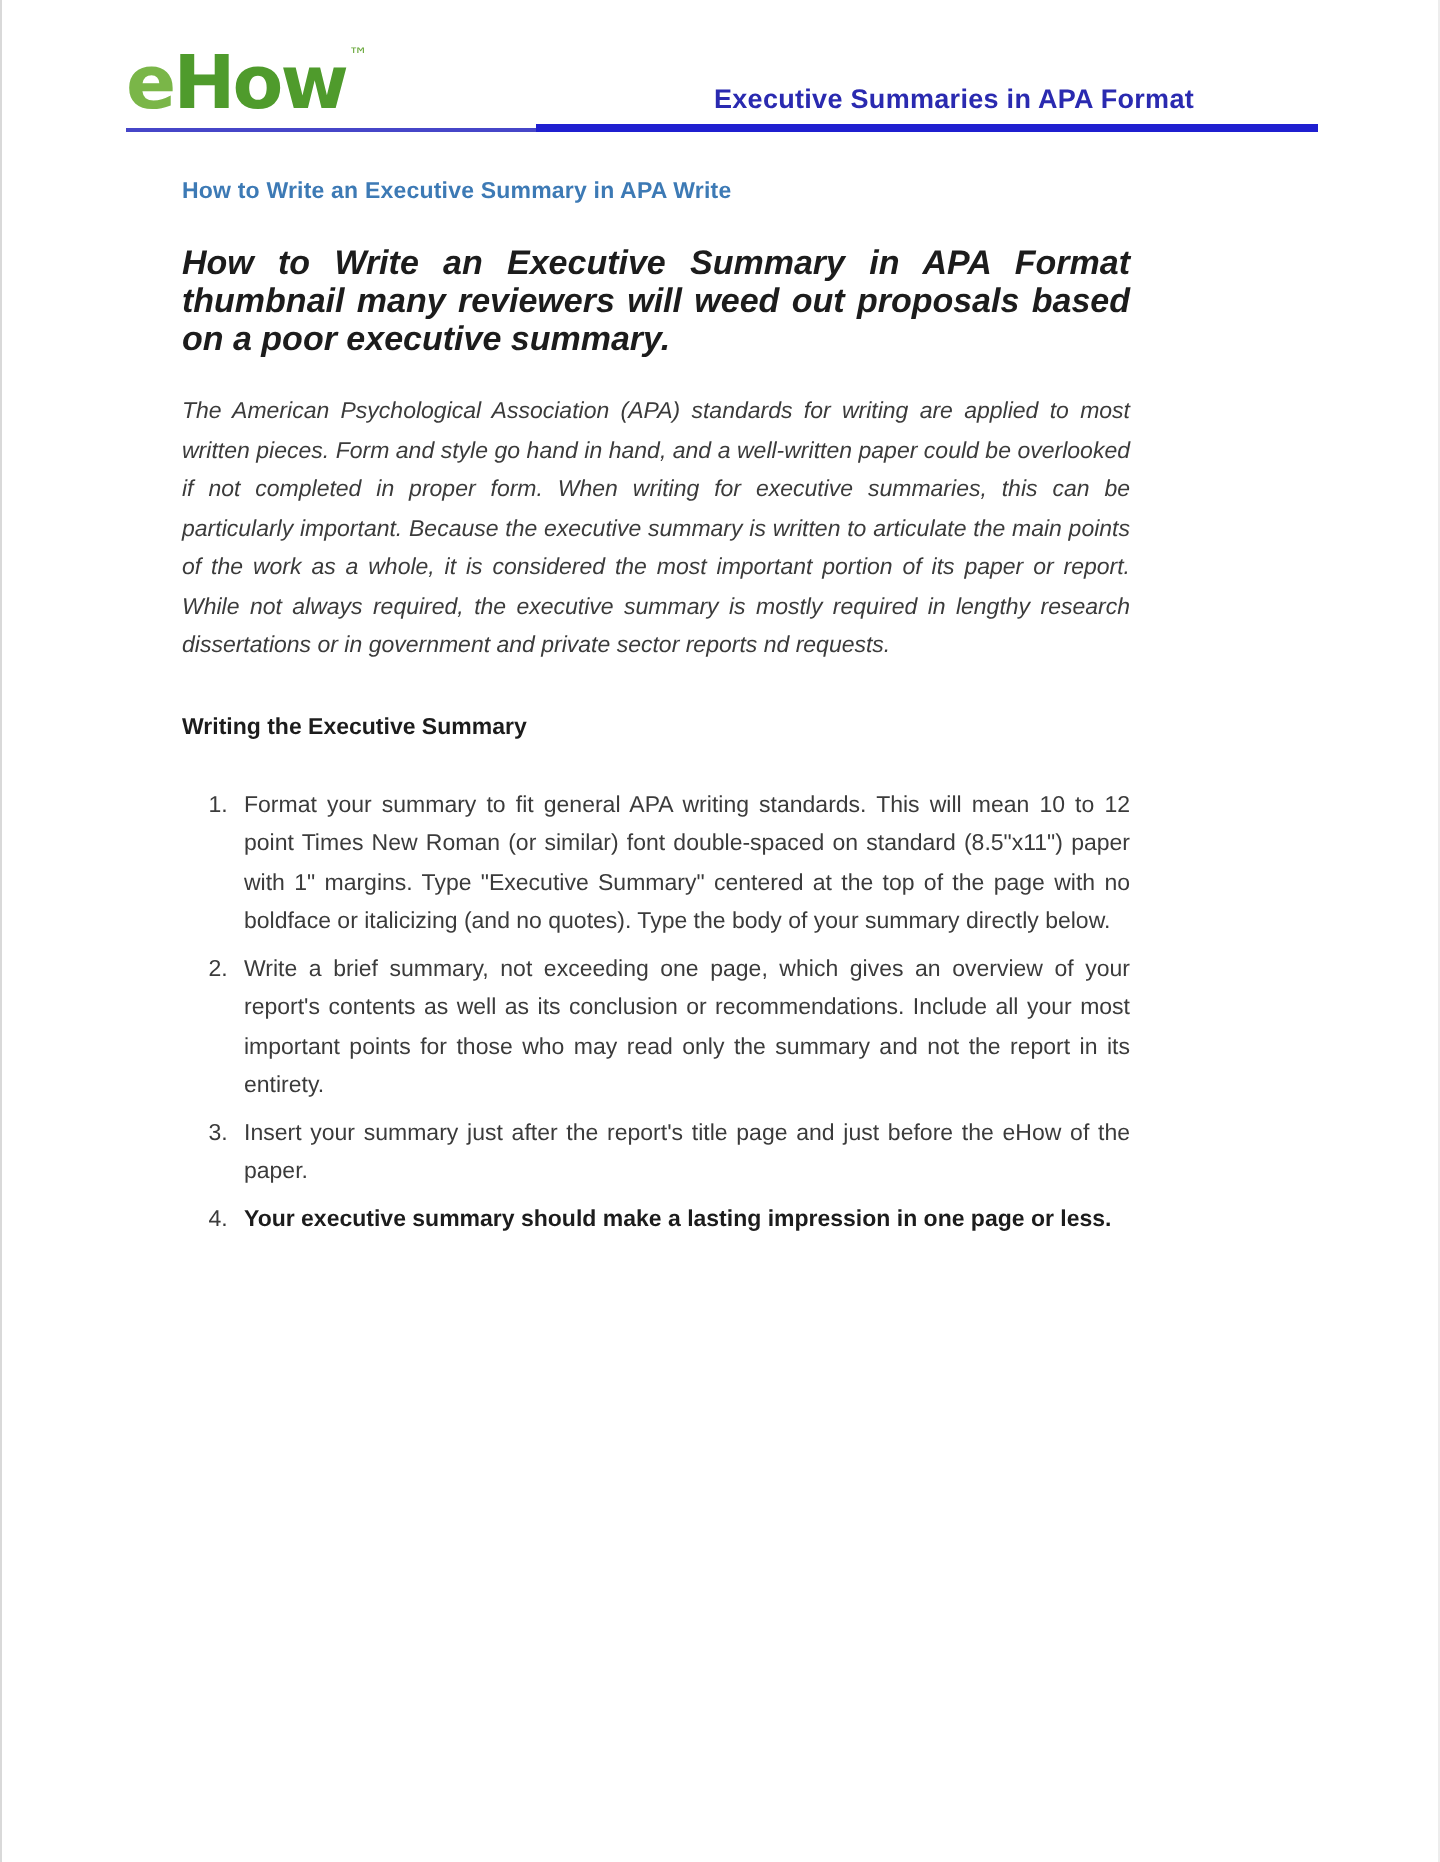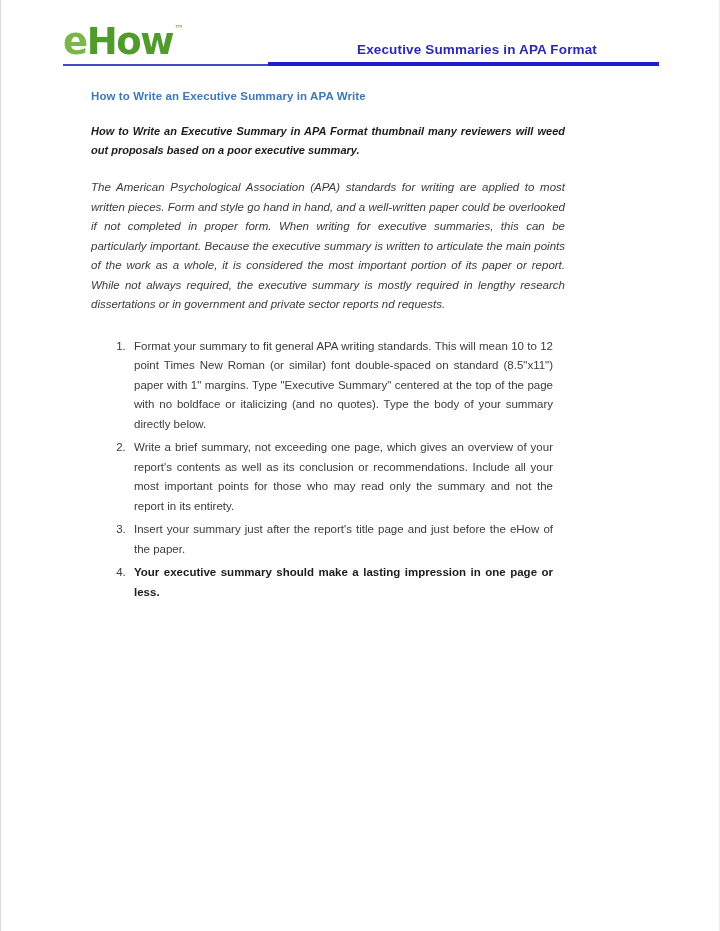--- a/index.html
+++ b/index.html
@@ -109,21 +109,21 @@
   }
 
   .byline {
     font-size: 11px;
     color: #707070;
     line-height: 15px;
     margin: 0 0 20px 0;
   }
 
   .lede {
-    font-size: 11px;
+    font-size: 17px;
     font-weight: bold;
     font-style: italic;
     color: #1c1c1c;
     line-height: 19px;
     text-align: justify;
     margin: 0 0 18px 0;
   }
 
   .body-para {
     font-size: 11.5px;
@@ -139,21 +139,21 @@
     font-weight: bold;
     color: #1c1c1c;
     line-height: 16px;
     margin: 0 0 22px 0;
   }
   .section-heading.sub {
     margin-bottom: 22px;
   }
 
   ol.steps {
-    margin: 12px;
+    margin: 0;
     padding: 0 0 0 26px;
     list-style: decimal;
     font-size: 11.5px;
     color: #3b3b3b;
   }
   ol.steps > li {
     line-height: 19.5px;
     text-align: justify;
     margin-bottom: 4px;
     padding-left: 5px;
@@ -222,20 +222,21 @@
   <div class="content">
 
     <h1 class="article-title">How to Write an Executive Summary in APA Write</h1>
 
 
     <p class="lede">How to Write an Executive Summary in APA Format thumbnail many reviewers will weed out proposals based on a poor executive summary.</p>
 
     <p class="body-para">The American Psychological Association (APA) standards for writing are applied to most written pieces. Form and style go hand in hand, and a well-written paper could be overlooked if not completed in proper form. When writing for executive summaries, this can be particularly important. Because the executive summary is written to articulate the main points of the work as a whole, it is considered the most important portion of its paper or report. While not always required, the executive summary is mostly required in lengthy research dissertations or in government and private sector reports nd requests.</p>
 
 
+    <h3 class="section-heading sub">Writing the Executive Summary</h3>
 
     <ol class="steps">
       <li>Format your summary to fit general APA writing standards. This will mean 10 to 12 point Times New Roman (or similar) font double-spaced on standard (8.5"x11") paper with 1" margins. Type "Executive Summary" centered at the top of the page with no boldface or italicizing (and no quotes). Type the body of your summary directly below.</li>
       <li>Write a brief summary, not exceeding one page, which gives an overview of your report's contents as well as its conclusion or recommendations. Include all your most important points for those who may read only the summary and not the report in its entirety.</li>
       <li>Insert your summary just after the report's title page and just before the eHow of the paper.</li>
       <li class="bold-step">Your executive summary should make a lasting impression in one page or less.</li>
     </ol>
 
   </div>
 

